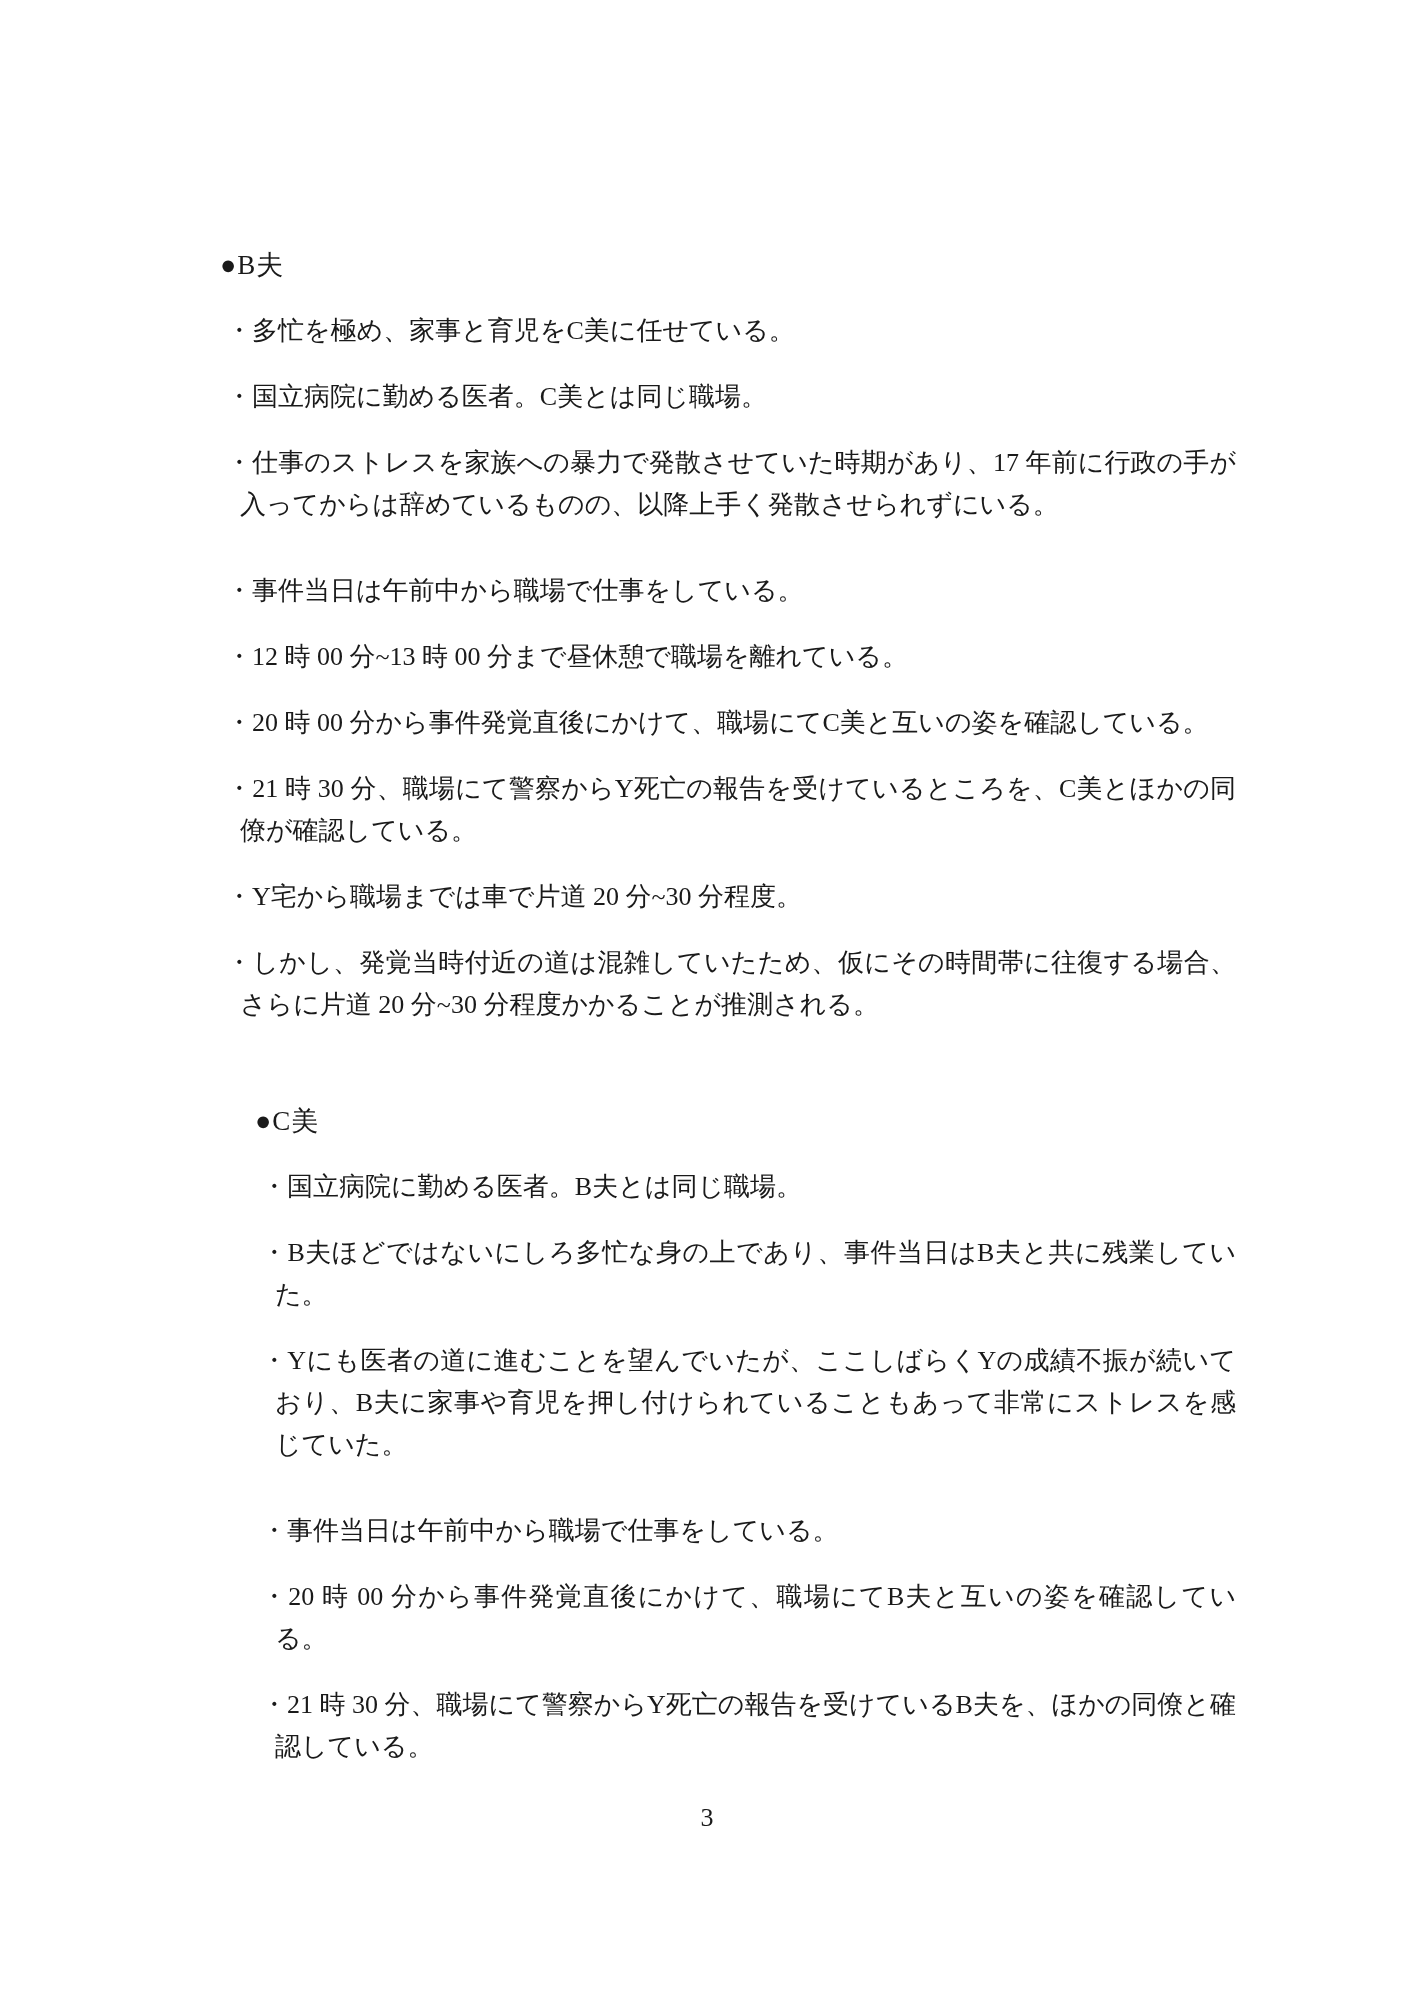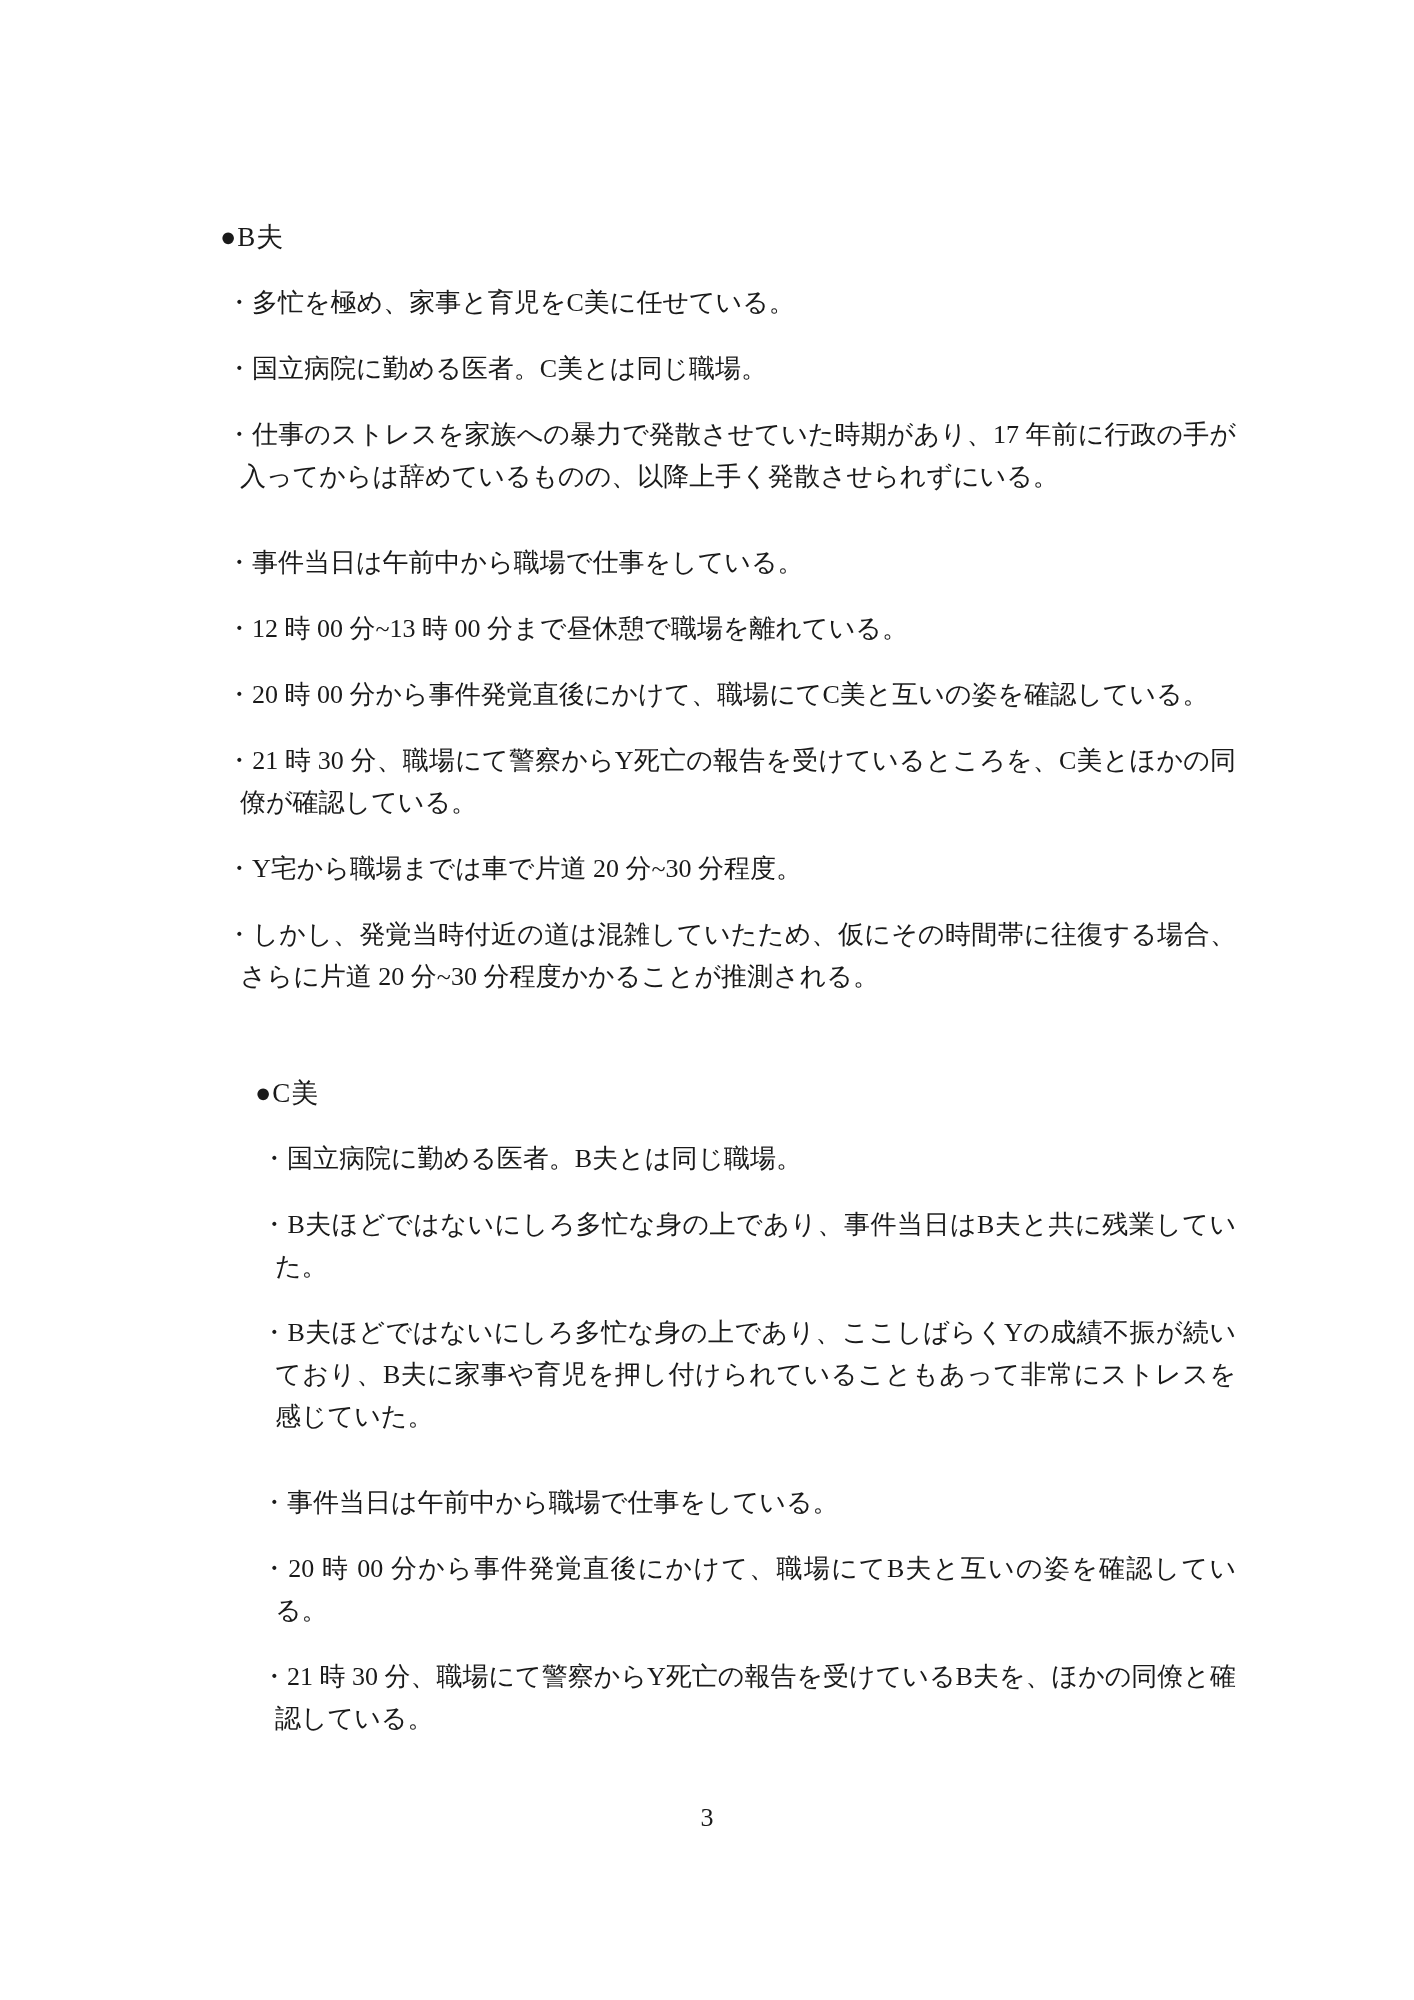--- a/index.html
+++ b/index.html
@@ -12,21 +12,21 @@
     width: 1414px;
     height: 2000px;
     background: #ffffff;
     color: #1a1a1a;
     font-family: "Liberation Serif", "DejaVu Serif", serif;
     overflow: hidden;
   }
   .content {
     position: absolute;
     left: 220px;
-    top: 216px;
+    top: 244px;
     width: 1016px;
   }
   .section-heading {
     margin: 0 0 24px 0;
     font-size: 27px;
     font-weight: normal;
     line-height: 42px;
     letter-spacing: 1px;
     white-space: nowrap;
   }
@@ -84,21 +84,21 @@
         <p class="bullet-item">・しかし、発覚当時付近の道は混雑していたため、仮にその時間帯に往復する場合、さらに片道 20 分~30 分程度かかることが推測される。</p>
       </div>
     </section>
 
     <section>
       <h2 class="section-heading">●C美</h2>
 
       <div class="group">
         <p class="bullet-item">・国立病院に勤める医者。B夫とは同じ職場。</p>
         <p class="bullet-item">・B夫ほどではないにしろ多忙な身の上であり、事件当日はB夫と共に残業していた。</p>
-        <p class="bullet-item">・B夫ほどではないにしろ多忙な身の上であり、ここしばらくYの成績不振が続いており、B夫に家事や育児を押し付けられていることもあって非常にストレスを感じていた。</p>
+        <p class="bullet-item">・Yにも医者の道に進むことを望んでいたが、ここしばらくYの成績不振が続いており、B夫に家事や育児を押し付けられていることもあって非常にストレスを感じていた。</p>
       </div>
 
       <div class="group">
         <p class="bullet-item">・事件当日は午前中から職場で仕事をしている。</p>
         <p class="bullet-item">・20 時 00 分から事件発覚直後にかけて、職場にてB夫と互いの姿を確認している。</p>
         <p class="bullet-item">・21 時 30 分、職場にて警察からY死亡の報告を受けているB夫を、ほかの同僚と確認している。</p>
       </div>
     </section>
 
   </div>

